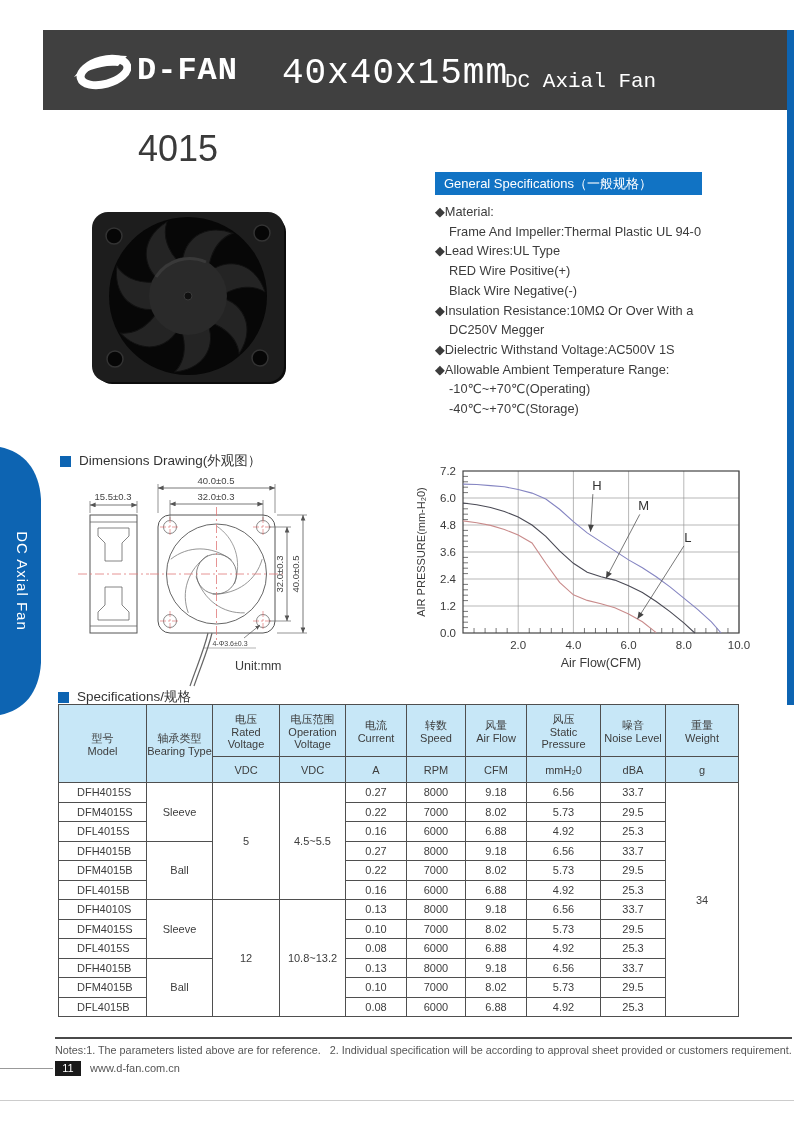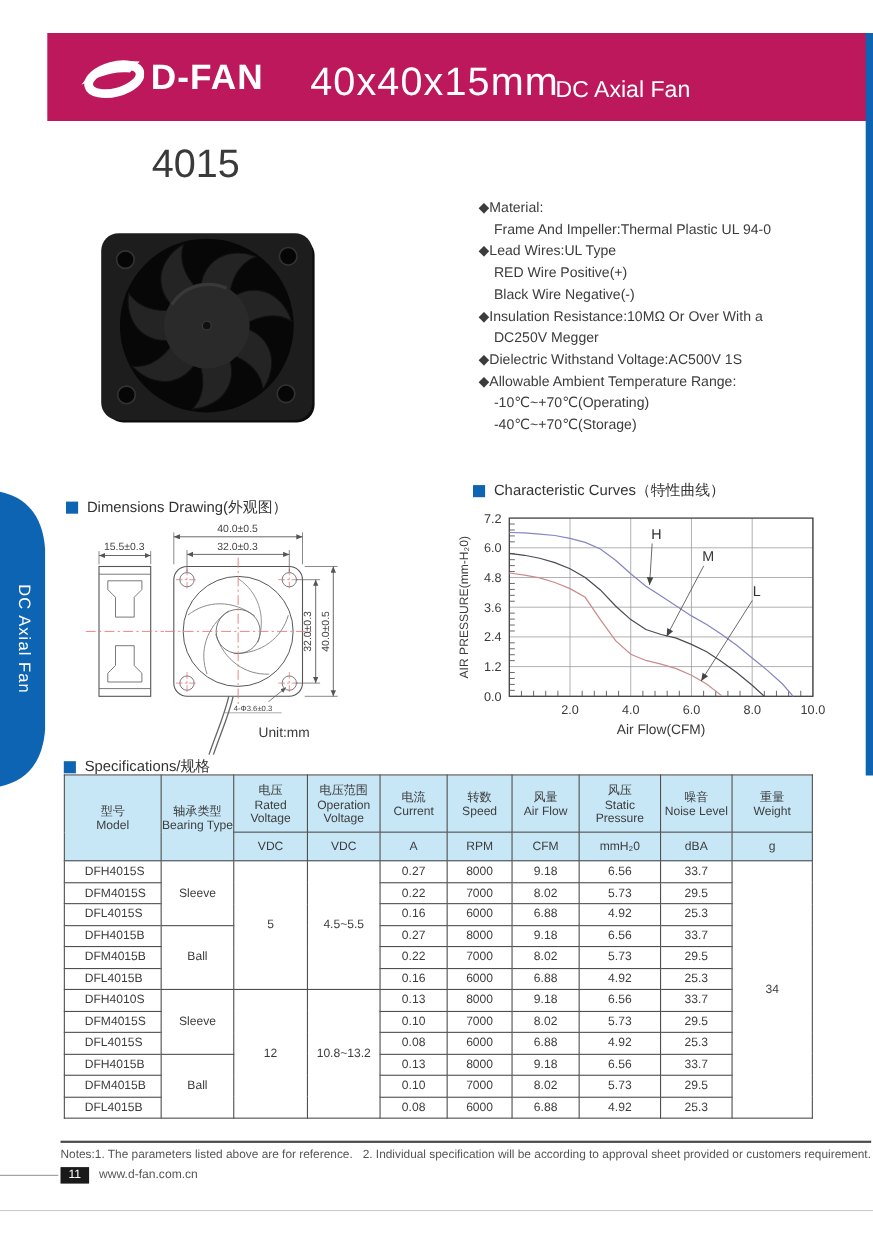--- a/index.html
+++ b/index.html
@@ -50,21 +50,21 @@
   .page-badge{position:absolute;left:55px;top:1061px;width:26px;height:15px;background:#1a1a1a;color:#fff;
         font-size:11px;text-align:center;line-height:15px;}
   .footer-url{position:absolute;left:90px;top:1062px;font-size:11px;color:#555;}
   .bottom-line{position:absolute;left:0;top:1100px;width:794px;height:1px;background:#cccccc;}
 </style>
 </head>
 <body>
 
 <div class="page">
 
-  <div class="header" style="background:#be185d;">
+  <div class="header" style="background:#404040;font-family:Liberation Mono, monospace;">
     <div class="logo">
       <svg width="58" height="48" viewBox="0 0 58 48">
         <g transform="rotate(-15 31 26)">
           <ellipse cx="31" cy="26" rx="24" ry="12" fill="none" stroke="#ffffff" stroke-width="8"></ellipse>
         </g>
         <path d="M1,31 C12,16 30,7 54,10 L45,20 C28,18 12,26 1,31 Z" fill="#ffffff"></path>
       </svg>
       <span class="logo-text">D-FAN</span>
     </div>
     <div class="header-title">40x40x15mm</div>
@@ -97,42 +97,39 @@
         <path d="M10,-12 C30,-42 66,-38 77,-4 C57,-16 32,-4 14,16 Z" transform="rotate(205.72)" fill="#242424" stroke="#111" stroke-width="1"></path>
         <path d="M10,-12 C30,-42 66,-38 77,-4 C57,-16 32,-4 14,16 Z" transform="rotate(257.15)" fill="#242424" stroke="#111" stroke-width="1"></path>
         <path d="M10,-12 C30,-42 66,-38 77,-4 C57,-16 32,-4 14,16 Z" transform="rotate(308.58)" fill="#242424" stroke="#111" stroke-width="1"></path>
       </g>
     <circle cx="102" cy="94" r="39" fill="#2a2a2a"></circle>
     <path d="M70,75 A40,40 0 0,1 120,60" fill="none" stroke="#3d3d3d" stroke-width="3" opacity="0.8"></path>
     <circle cx="102" cy="94" r="4" fill="#101010" stroke="#3a3a3a" stroke-width="1"></circle>
   </svg>
 
   <div class="gs-panel">
+    <div class="gs-bar" style="background:#1173c4;">General Specifications（一般规格）</div>
     <div class="gs-list">
         <div class="gs-line">◆Material:</div>
         <div class="gs-line indent">Frame And Impeller:Thermal Plastic UL 94-0</div>
         <div class="gs-line">◆Lead Wires:UL Type</div>
         <div class="gs-line indent">RED Wire Positive(+)</div>
         <div class="gs-line indent">Black Wire Negative(-)</div>
         <div class="gs-line">◆Insulation Resistance:10MΩ Or Over With a</div>
         <div class="gs-line indent">DC250V Megger</div>
         <div class="gs-line">◆Dielectric Withstand Voltage:AC500V 1S</div>
         <div class="gs-line">◆Allowable Ambient Temperature Range:</div>
         <div class="gs-line indent">-10℃~+70℃(Operating)</div>
         <div class="gs-line indent">-40℃~+70℃(Storage)</div>
       </div>
   </div>
 
   <div class="sec-heading" style="left:60px;top:452px;text-align:right;">
     <span class="sec-square" style="background:#0d64b2;"></span>
     <span>Dimensions Drawing(外观图）</span>
-  </div>
-  <div class="sec-heading" style="left:430px;top:437px;">
-    <span class="sec-square" style="background:#0d64b2;"></span>
-    <span>Characteristic Curves（特性曲线）</span>
   </div>
 
   <svg class="drawing-svg" width="335" height="235" viewBox="0 0 335 235">
     <defs>
       <marker id="arrE" markerWidth="8" markerHeight="8" refX="7" refY="3" orient="auto">
         <path d="M0,0 L7,3 L0,6 Z" fill="#555"></path>
       </marker>
       <marker id="arrS" markerWidth="8" markerHeight="8" refX="7" refY="3" orient="auto-start-reverse">
         <path d="M0,0 L7,3 L0,6 Z" fill="#555"></path>
       </marker>

